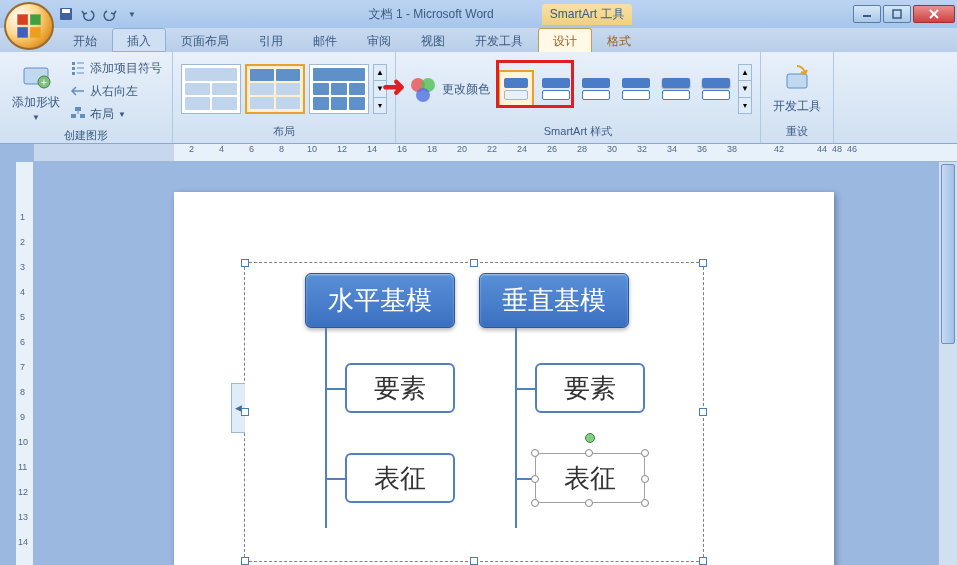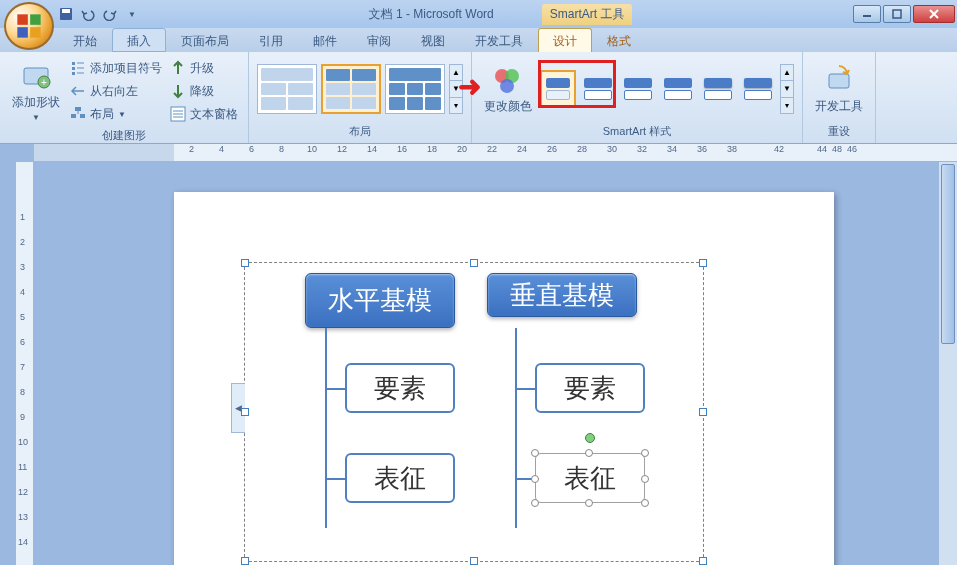--- a/index.html
+++ b/index.html
@@ -26,21 +26,21 @@
 .big-btn{display:flex;flex-direction:column;align-items:center;gap:2px;padding:4px;cursor:pointer;border-radius:3px;}
 .big-btn .icon{width:32px;height:32px;}
 .small-btns{display:flex;flex-direction:column;gap:2px;}
 .small-btn{display:flex;align-items:center;gap:4px;padding:2px;cursor:pointer;color:#3b5a82;}
 .small-btn .icon{width:16px;height:16px;}
 .layout-gallery{display:flex;gap:4px;align-items:center;}
 .layout-item{width:60px;height:50px;border:1px solid #a0b8d8;background:#fff;cursor:pointer;padding:3px;}
 .layout-item.sel{border:2px solid #e8a030;background:#fff0d0;}
 .gallery-scroll{width:14px;height:50px;border:1px solid #a0b8d8;background:#e0ecf8;display:flex;flex-direction:column;}
 .scroll-btn{flex:1;display:flex;align-items:center;justify-content:center;cursor:pointer;border-bottom:1px solid #a0b8d8;}
-.color-btn{display:flex;flex-direction:column;align-items:center;cursor:pointer;}
+.color-btn{display:flex;flex-direction:row;align-items:center;cursor:pointer;}
 .style-gallery{display:flex;gap:4px;align-items:center;position:relative;}
 .style-item{width:36px;height:38px;cursor:pointer;display:flex;flex-direction:column;justify-content:center;gap:2px;padding:4px;}
 .style-box{height:10px;border-radius:2px;}
 .style-highlight{position:absolute;border:3px solid #e02020;pointer-events:none;}
 .arrow-annotation{position:absolute;color:#e02020;font-size:28px;font-weight:bold;}
 .ruler-h{height:18px;background:#e8f0fa;border-bottom:1px solid #a0b8d8;position:relative;margin-left:34px;overflow:hidden;}
 .ruler-v{width:18px;background:#e8f0fa;border-right:1px solid #a0b8d8;position:absolute;left:16px;top:162px;bottom:0;}
 .ruler-tick{position:absolute;font-size:9px;color:#506888;}
 .doc-area{position:absolute;left:34px;right:18px;top:162px;bottom:0;background:#9ab8e0;overflow:hidden;}
 .page{position:absolute;left:140px;top:30px;width:660px;height:520px;background:#fff;box-shadow:2px 2px 6px rgba(0,0,0,0.3);}
@@ -162,43 +162,20 @@
             <svg class="icon">
               <rect x="5" y="1" width="6" height="4" fill="#6090c0"></rect>
               <rect x="1" y="8" width="5" height="4" fill="#6090c0"></rect>
               <rect x="10" y="8" width="5" height="4" fill="#6090c0"></rect>
               <line x1="8" y1="5" x2="8" y2="8" stroke="#6090c0"></line>
             </svg>
             <span>布局</span>
             <span style="font-size:8px;">▼</span>
           </div>
       </div>
-      <div class="small-btns">
-        <div class="small-btn">
-            <svg class="icon">
-              <path d="M8 14 L8 2 M4 6 L8 2 L12 6" stroke="#408040" fill="none" stroke-width="2"></path>
-            </svg>
-            <span>升级</span>
-          </div>
-        <div class="small-btn">
-            <svg class="icon">
-              <path d="M8 2 L8 14 M4 10 L8 14 L12 10" stroke="#408040" fill="none" stroke-width="2"></path>
-            </svg>
-            <span>降级</span>
-          </div>
-        <div class="small-btn">
-            <svg class="icon">
-              <rect x="1" y="1" width="14" height="14" stroke="#6090c0" fill="#fff"></rect>
-              <line x1="3" y1="5" x2="13" y2="5" stroke="#6090c0"></line>
-              <line x1="3" y1="8" x2="13" y2="8" stroke="#6090c0"></line>
-              <line x1="3" y1="11" x2="13" y2="11" stroke="#6090c0"></line>
-            </svg>
-            <span>文本窗格</span>
-          </div>
-      </div>
     </div>
     <div class="group-label">创建图形</div>
   </div>
 
   <div class="group">
     <div class="group-body layout-gallery">
       <div class="layout-item">
           <div class="layout-thumb">
             <div class="lt-row">
               <div class="lt-cell light"></div>
@@ -376,21 +353,21 @@
       <div class="sa-handle" style="top:50%;left:-4px;margin-top:-4px;"></div>
         <div class="sa-handle" style="top:50%;right:-4px;margin-top:-4px;"></div>
 
       <div class="sa-node sa-header" style="left:60px;top:10px;width:150px;height:55px;">水平基模</div>
       <div class="sa-line" style="left:80px;top:65px;width:2px;height:200px;"></div>
       <div class="sa-line" style="left:80px;top:125px;width:20px;height:2px;"></div>
       <div class="sa-node sa-child" style="left:100px;top:100px;width:110px;height:50px;">要素</div>
       <div class="sa-line" style="left:80px;top:215px;width:20px;height:2px;"></div>
       <div class="sa-node sa-child" style="left:100px;top:190px;width:110px;height:50px;">表征</div>
 
-      <div class="sa-node sa-header" style="left:242px;top:10px;width:150px;height:44px;">垂直基模</div>
+      <div class="sa-node sa-header" style="left:234px;top:10px;width:150px;height:55px;">垂直基模</div>
       <div class="sa-line" style="left:270px;top:65px;width:2px;height:200px;"></div>
       <div class="sa-line" style="left:270px;top:125px;width:20px;height:2px;"></div>
       <div class="sa-node sa-child" style="left:290px;top:100px;width:110px;height:50px;">要素</div>
       <div class="sa-line" style="left:270px;top:215px;width:20px;height:2px;"></div>
       <div class="sa-node sa-child sel" style="left:290px;top:190px;width:110px;height:50px;">表征</div>
 
       <div class="rot-handle" style="left:340px;top:170px;"></div>
       <div class="sel-handle" style="left:286px;top:186px;"></div>
       <div class="sel-handle" style="left:340px;top:186px;"></div>
       <div class="sel-handle" style="left:396px;top:186px;"></div>

